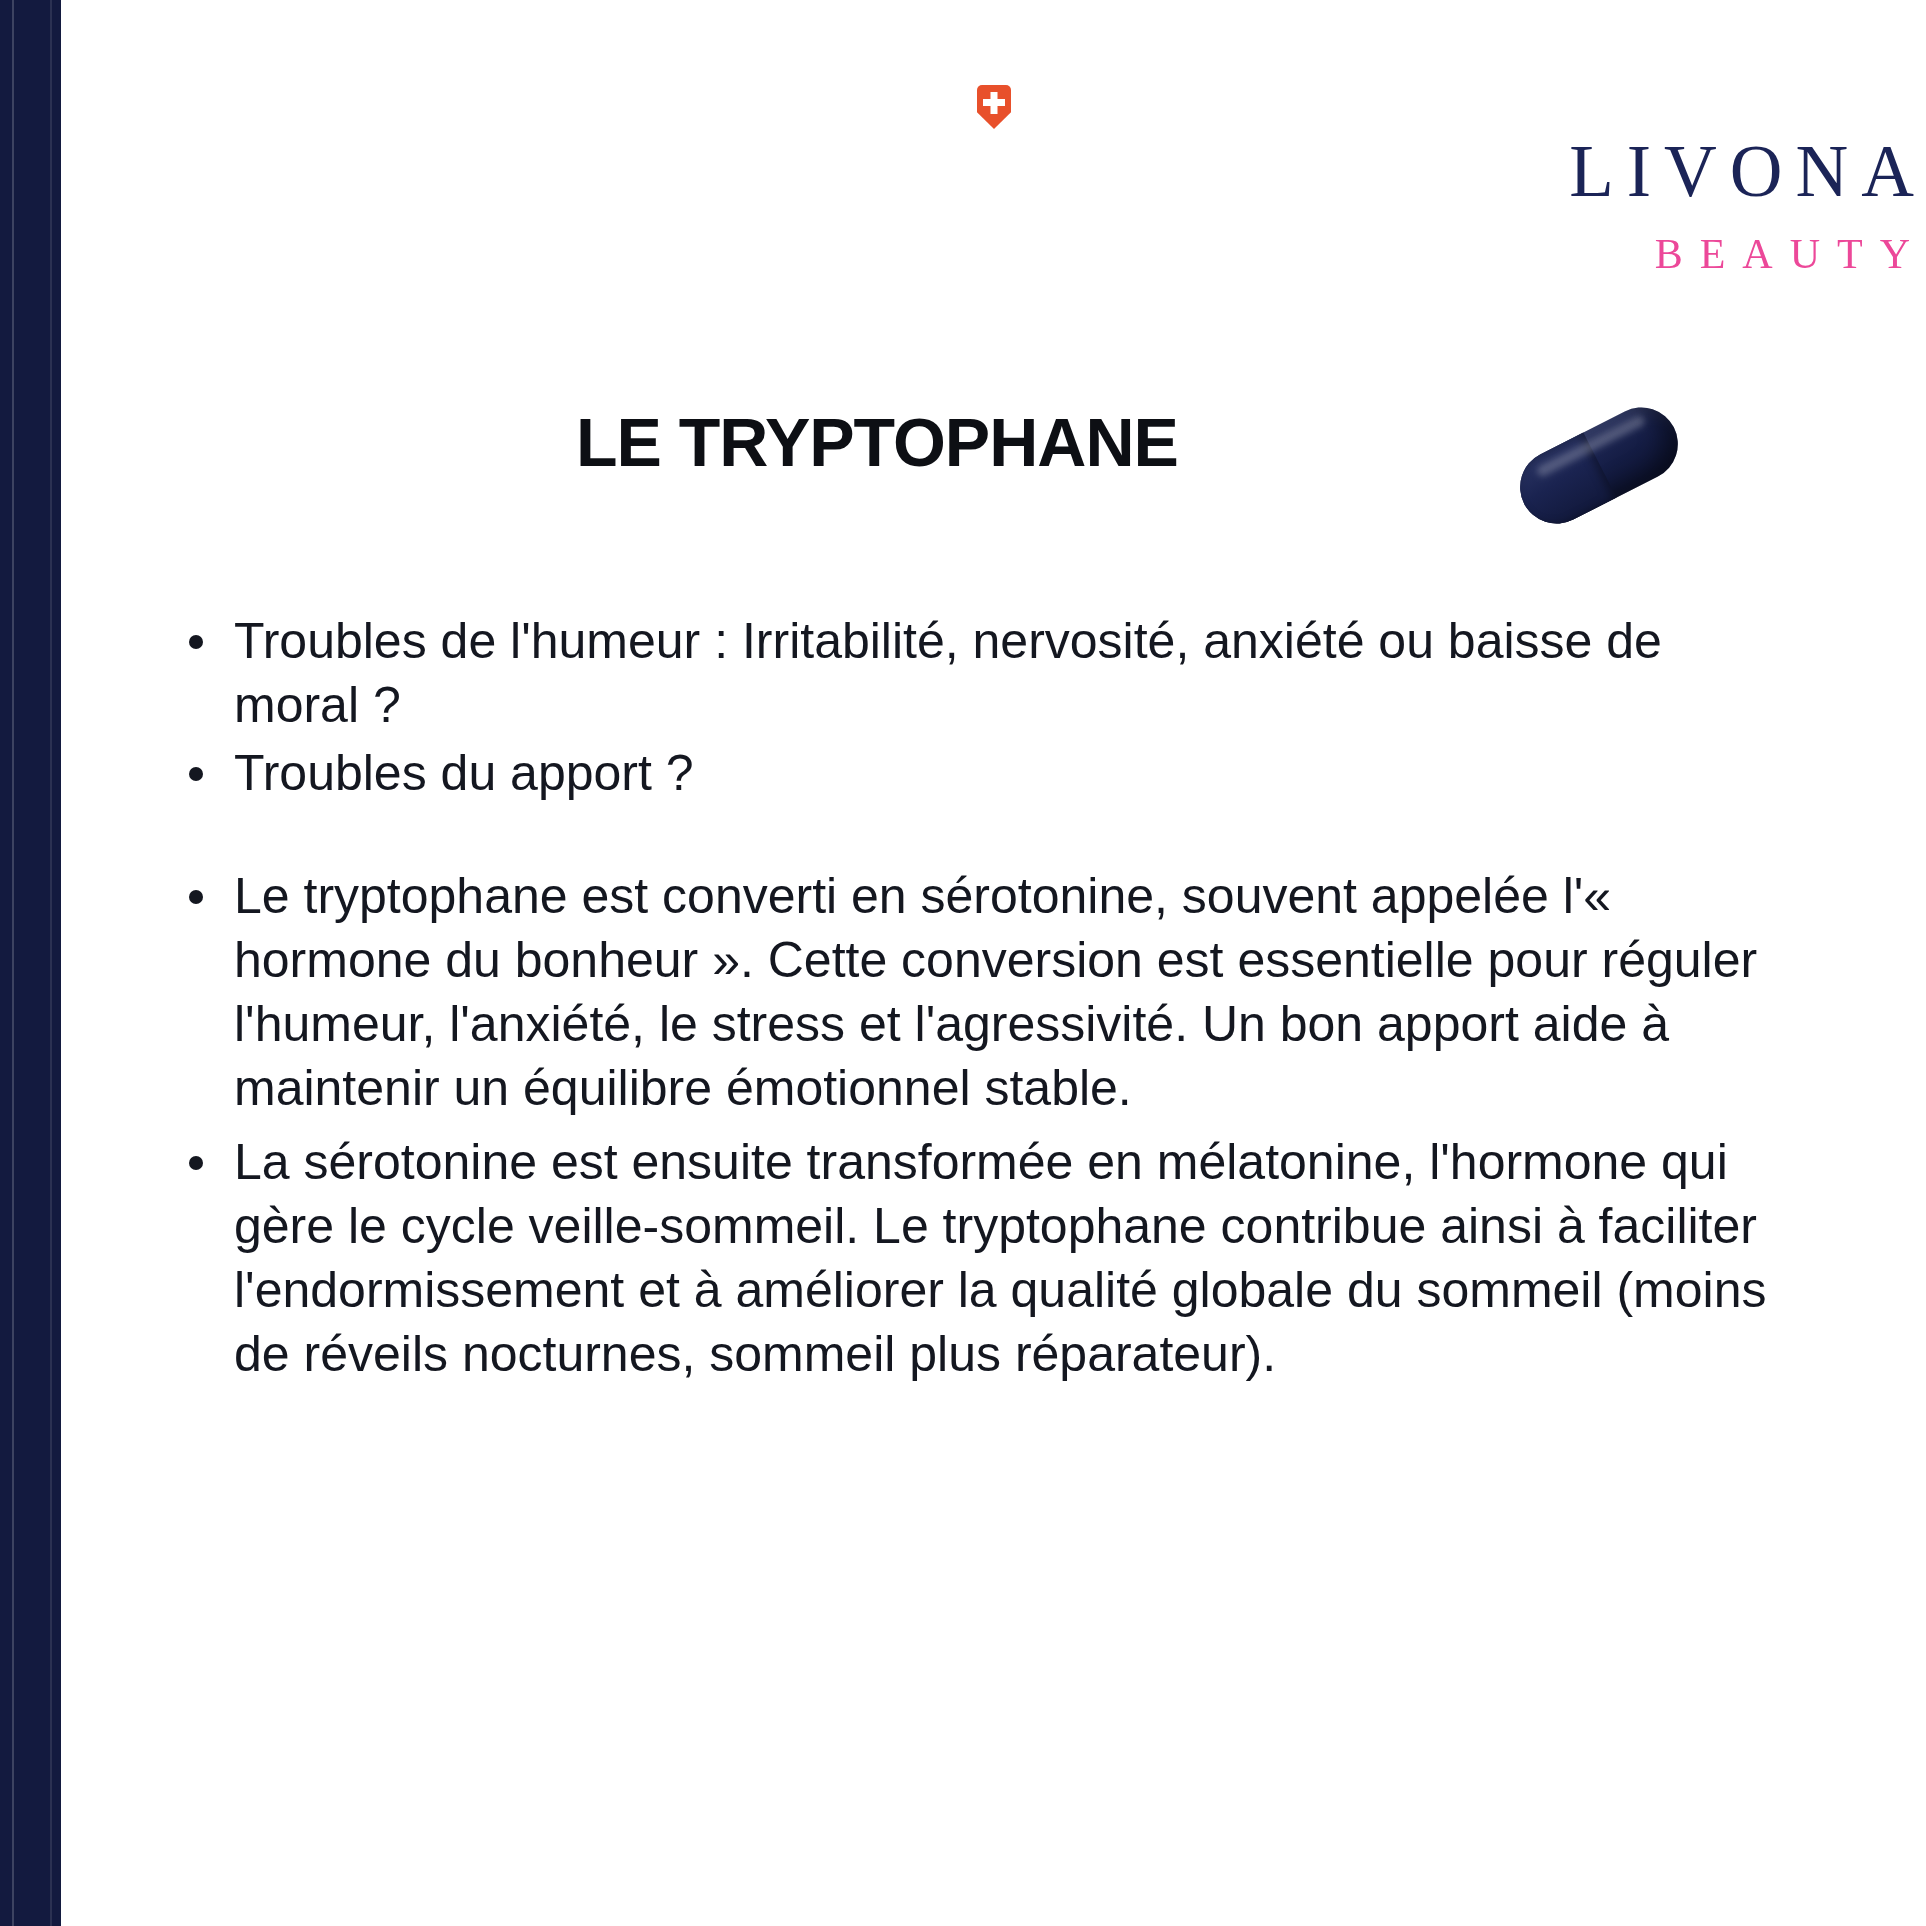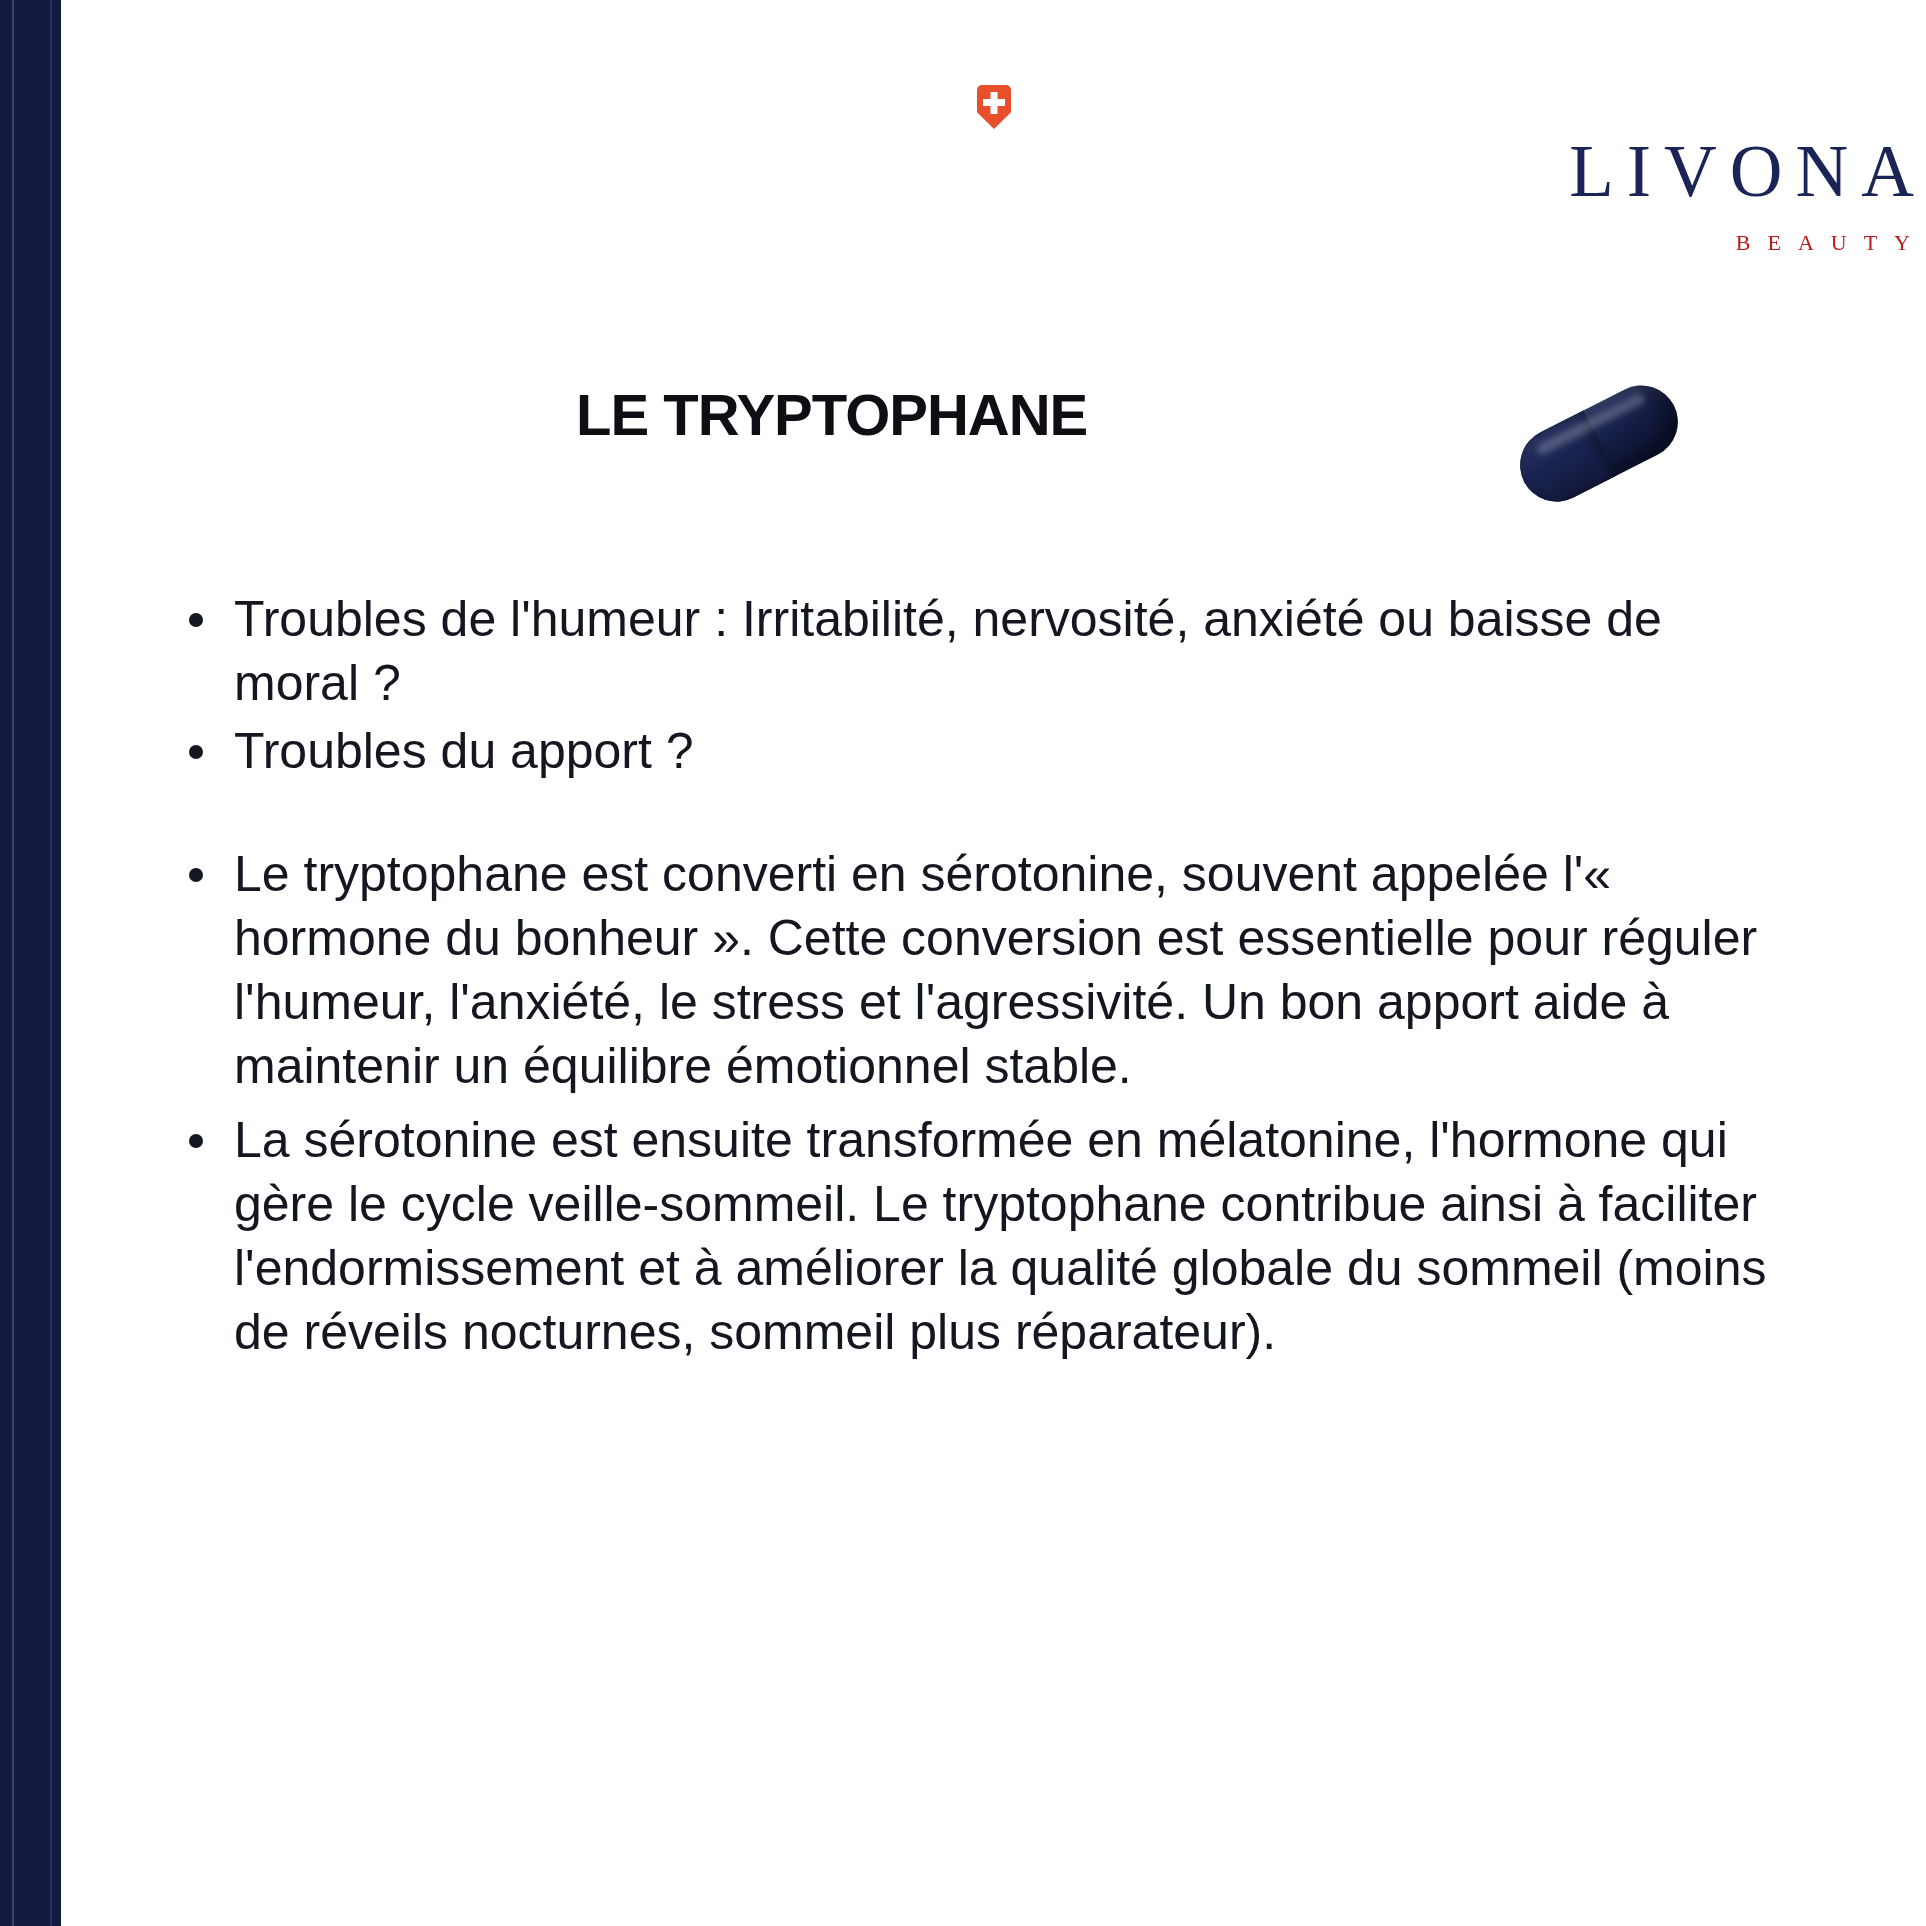--- a/index.html
+++ b/index.html
@@ -101,37 +101,37 @@
     top: 6px;
     right: -22px;
     font-size: 17px;
     letter-spacing: 0;
     color: #1b2457;
     font-family: "Liberation Sans", sans-serif;
   }
   .logo-sub {
     margin-top: 22px;
     font-family: "Liberation Serif", serif;
-    font-size: 22px;
+    font-size: 42px;
     letter-spacing: 17px;
-    color: #b91c1c;
+    color: #ec4899;
     padding-left: 17px;
   }
 
   
   .title-row {
     position: relative;
     margin-top: 127px;
     height: 149px;
   }
   .title {
     position: absolute;
     left: 515px;
     top: 0;
-    font-size: 58px;
+    font-size: 68px;
     font-weight: 700;
     letter-spacing: -1px;
     color: #0d0f14;
     line-height: 1.1;
     white-space: nowrap;
   }
   .capsule {
     position: absolute;
     left: 1436px;
     top: -10px;

